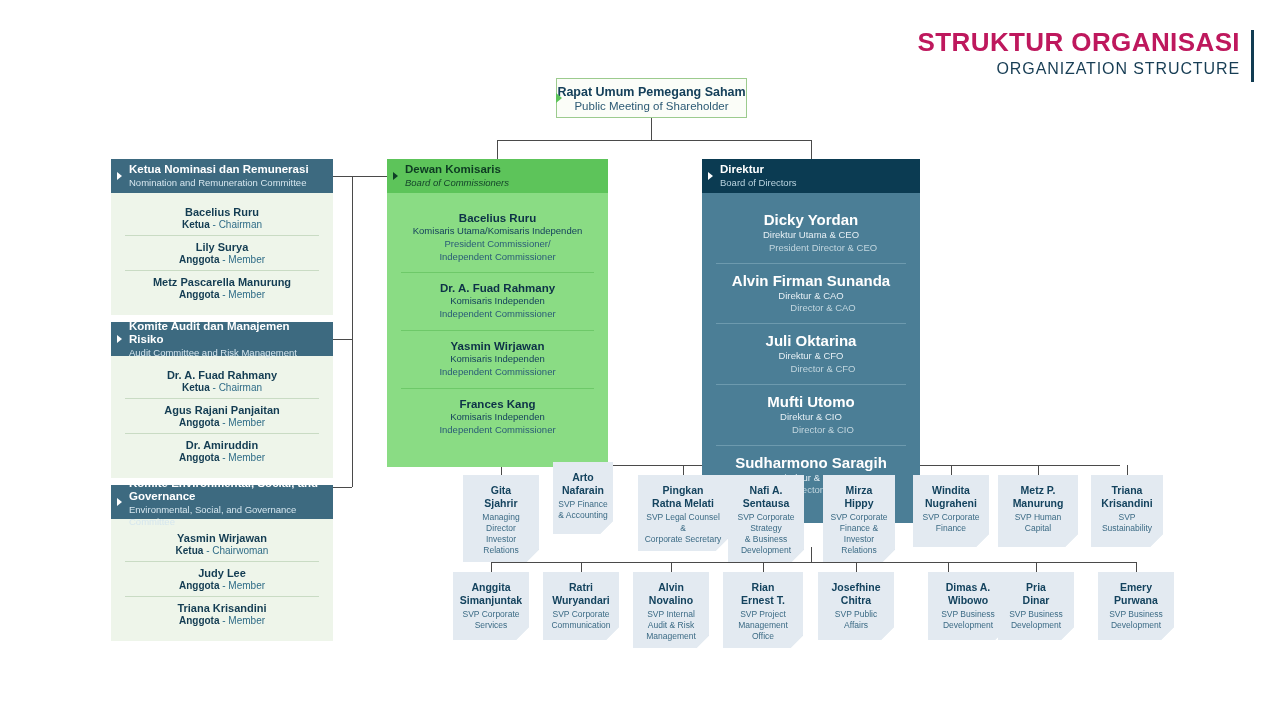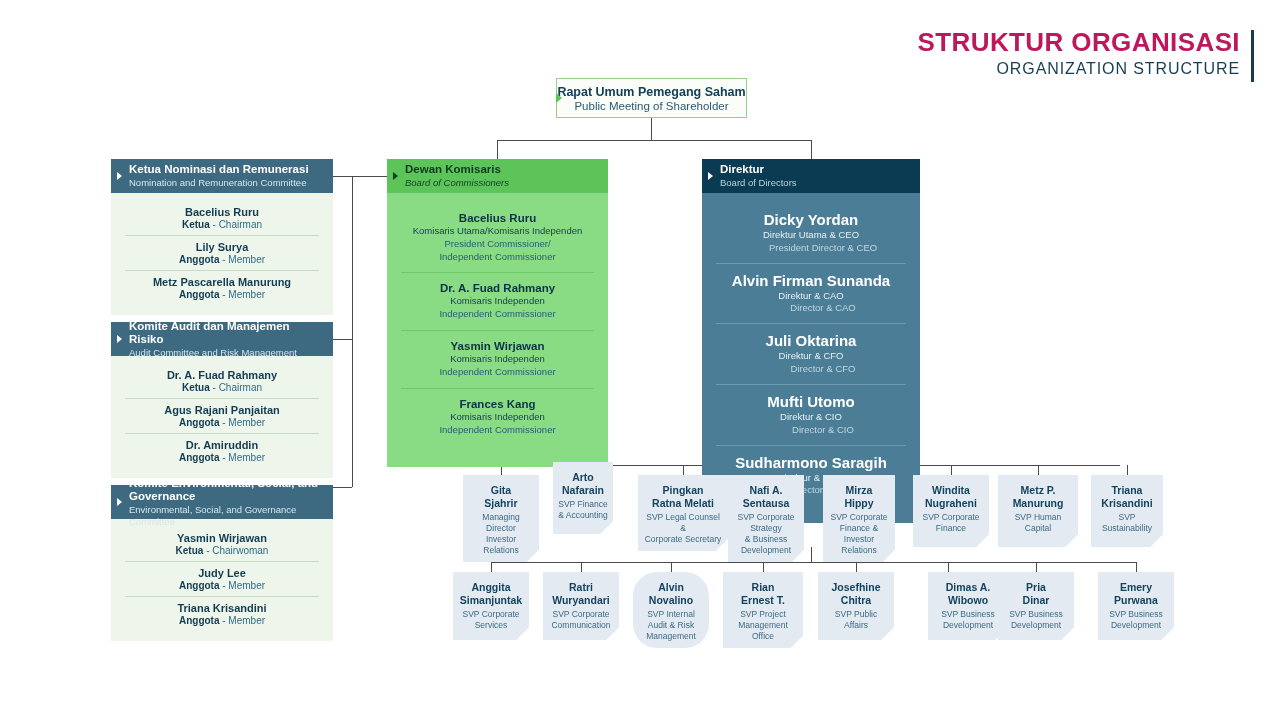--- a/index.html
+++ b/index.html
@@ -322,21 +322,21 @@
 <div class="svp" style="left: 453px; top: 572px; width: 76px; min-height: 68px;">
     <span class="fold"></span>
     <div class="s-name">Anggita<br>Simanjuntak</div>
     <div class="s-role">SVP Corporate<br>Services</div>
   </div>
 <div class="svp" style="left: 543px; top: 572px; width: 76px; min-height: 68px;">
     <span class="fold"></span>
     <div class="s-name">Ratri<br>Wuryandari</div>
     <div class="s-role">SVP Corporate<br>Communication</div>
   </div>
-<div class="svp" style="left: 633px; top: 572px; width: 76px; min-height: 68px; border-radius: 24px;">
+<div class="svp" style="left: 633px; top: 572px; width: 76px; min-height: 68px;">
     <span class="fold"></span>
     <div class="s-name">Alvin<br>Novalino</div>
     <div class="s-role">SVP Internal<br>Audit &amp; Risk<br>Management</div>
   </div>
 <div class="svp" style="left: 723px; top: 572px; width: 80px; min-height: 68px;">
     <span class="fold"></span>
     <div class="s-name">Rian<br>Ernest T.</div>
     <div class="s-role">SVP Project<br>Management Office</div>
   </div>
 <div class="svp" style="left: 818px; top: 572px; width: 76px; min-height: 68px;">

